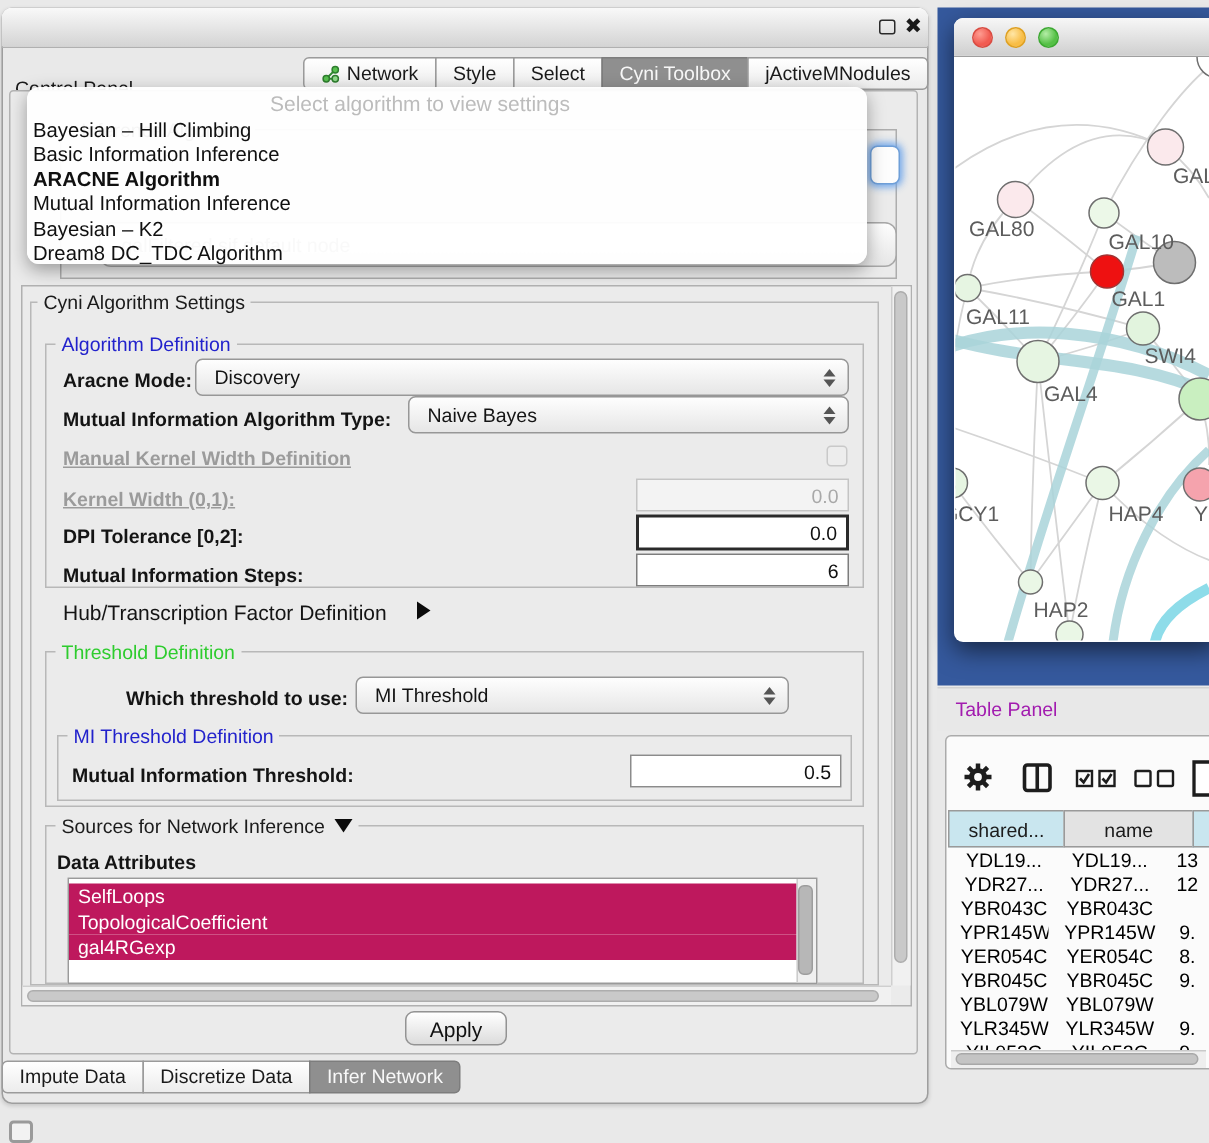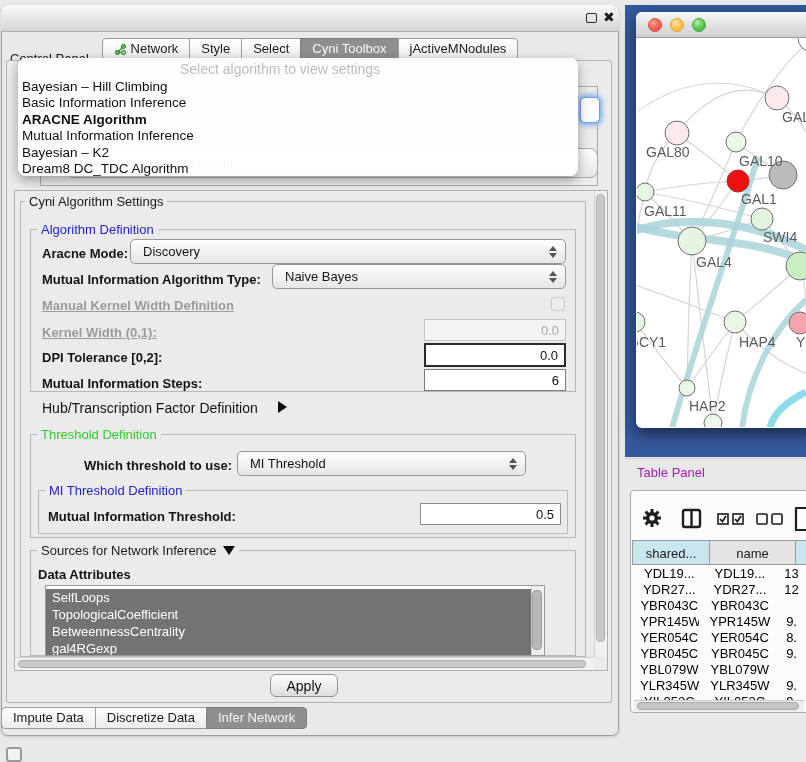--- a/index.html
+++ b/index.html
@@ -12,21 +12,21 @@
   .abs{position:absolute;box-sizing:border-box;}
 
   
   .cp-win{left:1px;top:5px;width:618px;height:731px;border:1px solid #9e9e9e;border-radius:7px;background:#e9e9e9;box-shadow:0 1px 3px rgba(0,0,0,.15);}
   .cp-titlebar{left:1px;top:5px;width:618px;height:27px;border-radius:7px 7px 0 0;background:linear-gradient(#f9f9f9,#d4d4d4);border-bottom:1px solid #b0b0b0;}
   .cp-title{left:10px;top:11px;font-size:13px;color:#1a1a1a;margin-top:40px;}
   .float-ico{left:586px;top:13px;width:11px;height:10px;border:1.5px solid #2a2a2a;border-radius:2px;background:transparent;}
   .close-ico{left:603px;top:9px;font-size:14px;font-weight:bold;color:#1a1a1a;cursor:default;}
 
   
-  .tabrow{left:1px;top:38px;width:618px;height:23px;display:flex;justify-content:center;align-items:flex-start;}
+  .tabrow{left:1px;top:38px;width:618px;height:23px;display:flex;justify-content:flex-end;align-items:flex-start;}
   .tab{height:22px;line-height:22px;padding:0 11px;font-size:13px;color:#1a1a1a;background:linear-gradient(#ffffff,#ececec);border:1px solid #9b9b9b;margin-left:-1px;display:flex;align-items:center;gap:4px;box-sizing:border-box;}
   .tab:first-child{border-radius:4px 0 0 4px;margin-left:0;}
   .tab:last-child{border-radius:0 4px 4px 0;}
   .tab.sel{background:#8f8f8f;color:#f8f8f8;border-color:#7d7d7d;}
   .tabico{display:inline-flex;width:13px;height:13px;}
 
   
   .cp-panel{left:6px;top:60px;width:606px;height:643px;border:1px solid #b3b3b3;border-radius:3px;background:#ebebeb;}
 
   
@@ -64,21 +64,21 @@
 
   .numfield{background:#ffffff;border:1px solid #8b8b8b;font-size:13px;color:#111;text-align:right;padding:0 6px;display:flex;align-items:center;justify-content:flex-end;}
   .numfield.focus{border:2px solid #2a2a2a;}
   .numfield.disabled{background:#f3f3f3;border:1px solid #c4c4c4;color:#a8a8a8;}
   .checkbox{width:14px;height:14px;border:1.5px solid #c9c9c9;border-radius:3px;background:#ededed;}
 
   .tri-right{width:0;height:0;border-top:6px solid transparent;border-bottom:6px solid transparent;border-left:9px solid #0b0b0b;display:inline-block;}
   .tri-down{width:0;height:0;border-left:6px solid transparent;border-right:6px solid transparent;border-top:9px solid #0b0b0b;display:inline-block;}
 
   .attr-list{left:45px;top:585px;width:500px;height:71px;border:1px solid #9a9a9a;background:#ffffff;overflow:hidden;padding-top:3px;}
-  .attr-item{height:17px;line-height:17px;padding-left:6px;font-size:13px;color:#ffffff;background:#737373;width:calc(100% - 12px);box-sizing:border-box;}
+  .attr-item{height:17px;line-height:17px;padding-left:6px;font-size:13px;color:#ffffff;background:#be185d;width:calc(100% - 12px);box-sizing:border-box;}
   .attr-vtrack{position:absolute;right:0;top:0;width:12px;height:100%;background:#f0f0f0;border-left:1px solid #cccccc;}
   .attr-vthumb{position:absolute;right:2px;top:4px;width:8px;height:58px;border-radius:4px;background:#b7b7b7;border:1px solid #9d9d9d;}
 
   .applybtn{left:270px;top:674px;width:68px;height:23px;border:1px solid #939393;border-radius:6px;background:linear-gradient(#ffffff,#dcdcdc);font-size:14px;color:#111;display:flex;align-items:center;justify-content:center;}
   .btabrow{left:1px;top:707px;width:618px;display:flex;}
 
   .corner-chip{left:6px;top:747px;width:16px;height:15px;border:2px solid #9a9a9a;border-radius:3px;background:#f2f2f2;}
 
   
   .desktop{left:625px;top:5px;width:181px;height:452px;background:#35599d;}
@@ -232,21 +232,20 @@
 <div class="abs groupbox" style="left:30px;top:550px;width:546px;height:106px;"></div>
 <div class="abs grouplabel" style="left:37px;top:543px;color:#1b1b1b;display:flex;align-items:center;gap:6px;">
   <span>Sources for Network Inference</span>
   <span class="tri-down"></span>
 </div>
 <div class="abs boldlbl" style="left:38px;top:567px;">Data Attributes</div>
 <div class="abs attr-list" id="attr-list">
 
 <div class="attr-item">SelfLoops</div>
     <div class="attr-item">TopologicalCoefficient</div>
-    <div class="attr-item">BetweennessCentrality</div>
     <div class="attr-item">gal4RGexp</div>
     <div class="attr-vtrack"></div>
     <div class="attr-vthumb"></div>
   </div>
 
 <div class="abs applybtn">Apply</div>
 
 <div class="abs btabrow" id="bottom-tabs">
     <div class="tab">
       <span>Impute Data</span>

